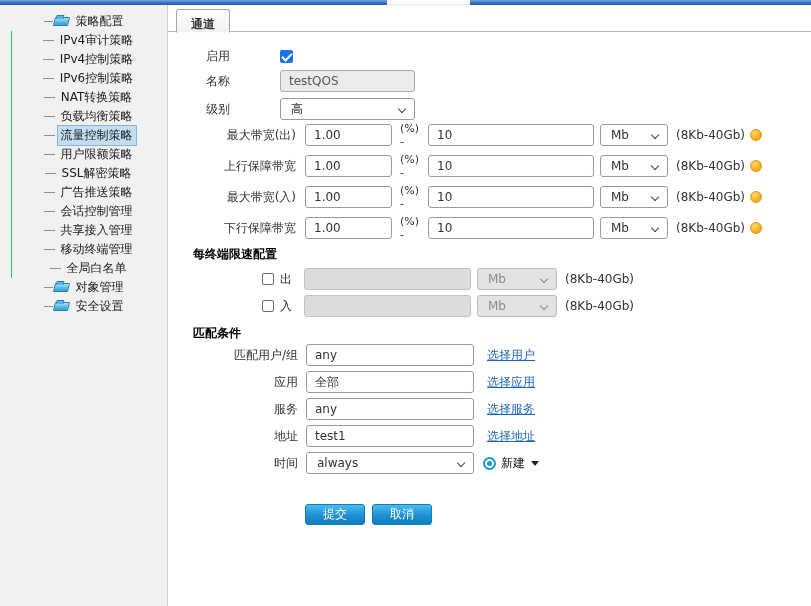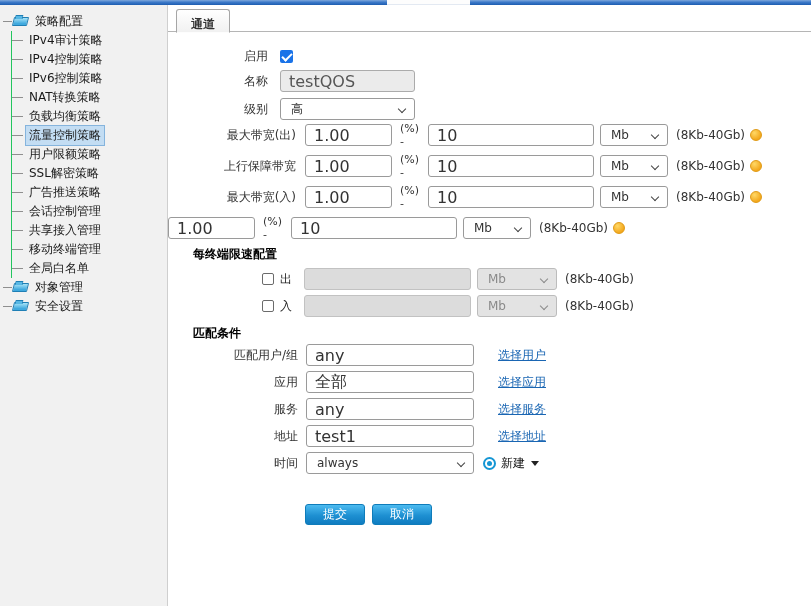--- a/index.html
+++ b/index.html
@@ -9,42 +9,42 @@
   
   #topbar { position:absolute; left:0; top:0; width:811px; height:5px; }
   #topbar .seg { position:absolute; top:0; height:5px; background:linear-gradient(180deg,#7fa8dc 0%,#3c79c9 45%,#1d5cb0 100%); }
   #topbar .seg1 { left:0; width:387px; }
   #topbar .seg2 { left:470px; width:341px; }
   #topbar .gap { position:absolute; left:387px; top:0; width:83px; height:5px; background:#fdfdfd; border-bottom:1px solid #e3e9f2; }
 
   
   #sidebar { position:absolute; left:0; top:5px; width:168px; height:601px; background:#f1f1f1; border-right:1px solid #cfcfcf; padding:7px 0 0 3px; }
   .tree { position:relative; }
-  .tree-item { display:flex; align-items:center; height:19px; white-space:nowrap; cursor:pointer; }
+  .tree-item { display:flex; align-items:center; height:19px; white-space:nowrap; cursor:pointer;justify-content:center; }
   .tick { display:inline-block; width:9px; height:1px; background:#8f8f8f; flex:0 0 auto; }
   .folder { position:relative; display:inline-block; width:15px; height:9px; margin:0 4px 0 1px; background:linear-gradient(180deg,#a8e4f8 0%,#3fa9de 80%); border:1px solid #1f7fb5; border-radius:1px; transform:skewX(-14deg); flex:0 0 auto; }
   .folder::before { content:''; position:absolute; top:-3px; left:0px; width:6px; height:3px; background:#57b7e4; border:1px solid #1f7fb5; border-bottom:none; border-radius:1px 1px 0 0; }
   .tree-label { padding:1px 3px; color:#1a1a1a; }
   .children { margin-left:8px; border-left:1px solid #22c55e; }
   .children .tick { width:11px; margin-right:3px; }
   .tree-label.selected { background:#c3ddf3; outline:1px solid #85b4dd; }
 
   
   #content { position:absolute; left:168px; top:5px; width:643px; height:601px; background:#fff; }
   .tabbar { position:relative; height:27px; border-bottom:1px solid #b5b5b5; }
   .tab { position:absolute; left:8px; top:4px; height:24px; line-height:22px; padding:3px 14px; background:linear-gradient(180deg,#ffffff,#f1f1f1); border:1px solid #a6a6a6; border-bottom:1px solid #fdfdfd; border-radius:3px 3px 0 0; font-weight:bold; color:#333; z-index:2; cursor:pointer; }
 
   .row { display:flex; align-items:center; }
   .lbl { text-align:right; color:#333; flex:0 0 auto; }
-  .lbl.sm { width:100px; margin-right:12px; }
+  .lbl.sm { width:100px; margin-right:12px;text-align:center; }
   .lbl.bw { width:128px; margin-right:9px;padding-left:24px; }
   .lbl.mt { width:130px; margin-right:8px; }
   .heading { font-weight:bold; color:#000; height:15px; line-height:15px; margin-left:25px; }
 
-  .inp { height:22px; border:1px solid #9a9a9a; border-radius:3px; background:#fff; font-family:inherit; font-size:16px; color:#333; padding:0 8px; }
+  .inp { height:22px; border:1px solid #9a9a9a; border-radius:3px; background:#fff; font-family:inherit; font-size:12px; color:#333; padding:0 8px; }
   .inp:disabled { background:#dcdcdc; border-color:#c2c2c2; }
   .inp.gray { background:#ebebeb; color:#555; border-color:#ababab; }
 
   .select { position:relative; display:inline-flex; align-items:center; height:22px; border:1px solid #9a9a9a; border-radius:3px; background:#fff; padding:0 22px 0 10px; color:#333; cursor:pointer; }
   .select .chev { position:absolute; right:9px; top:7px; width:6px; height:6px; border-right:1.6px solid #444; border-bottom:1.6px solid #444; transform:rotate(45deg); }
   .select.disabled { background:#e3e3e3; color:#8a8a8a; border-color:#bcbcbc; }
   .select.disabled .chev { border-color:#8a8a8a; }
 
   .cb { display:inline-block; flex:0 0 auto; cursor:pointer; }
   .cb.checked { width:13px; height:13px; background:#1a73e8; border-radius:2px; position:relative; }
@@ -53,21 +53,21 @@
 
   .radio { display:inline-block; width:13px; height:13px; border-radius:50%; background:#fff; cursor:pointer; flex:0 0 auto; }
   .radio.on { border:4px solid #1a73e8; }
   .radio.off { border:1px solid #6b6b6b; }
   .radio-lbl { margin:0 12px 0 4px; }
 
   .sep { margin-left:8px; width:26px; color:#333; flex:0 0 auto; font-size:11px; }
   .range { margin-left:8px; color:#333; }
   .warn-icon { display:inline-block; width:12px; height:12px; margin-left:5px; border-radius:50%; background:radial-gradient(circle at 35% 30%, #ffd866 0%, #f3a81d 70%); border:1px solid #e09a15; flex:0 0 auto; }
 
-  .link { margin-left:24px; color:#1a66b3; text-decoration:underline; cursor:pointer; }
+  .link { margin-left:13px; color:#1a66b3; text-decoration:underline; cursor:pointer; }
 
   .new-icon { display:inline-block; width:13px; height:13px; margin-left:9px; border:2px solid #1596d4; border-radius:50%; position:relative; flex:0 0 auto; }
   .new-icon::after { content:''; position:absolute; left:2px; top:2px; width:5px; height:5px; border-radius:50%; background:#1596d4; }
   .new-lbl { margin-left:5px; color:#111; }
   .caret-down { width:0; height:0; margin-left:6px; border-left:4px solid transparent; border-right:4px solid transparent; border-top:5px solid #222; }
 
   .btn { height:21px; min-width:60px; padding:0 14px; border:1px solid #0f7cba; border-radius:3px; background:linear-gradient(180deg,#4cbbf0 0%,#1e90d2 55%,#0f7cc0 100%); color:#fff; font-family:inherit; font-size:12px; cursor:pointer; }
 
   
   .r-enable { margin-top:16px; height:16px; }
@@ -255,20 +255,21 @@
           <input class="inp w-val" value="10" style="">
           <span class="select w-unit">
             <span>Mb</span>
             <span class="chev"></span>
           </span>
           <span class="range">(8Kb-40Gb)</span>
           <span class="warn-icon"></span>
         </div>
 
         <div class="row">
+          <span class="lbl bw">下行保障带宽</span>
           <input class="inp w-pct" value="1.00" style="">
           <span class="sep">(%) -</span>
           <input class="inp w-val" value="10" style="">
           <span class="select w-unit">
             <span>Mb</span>
             <span class="chev"></span>
           </span>
           <span class="range">(8Kb-40Gb)</span>
           <span class="warn-icon"></span>
         </div>

